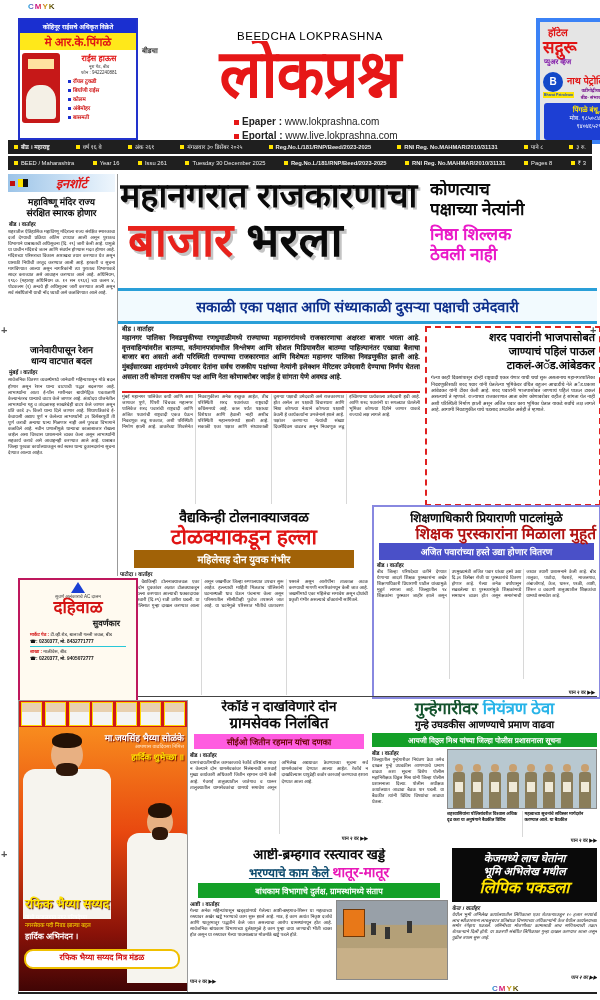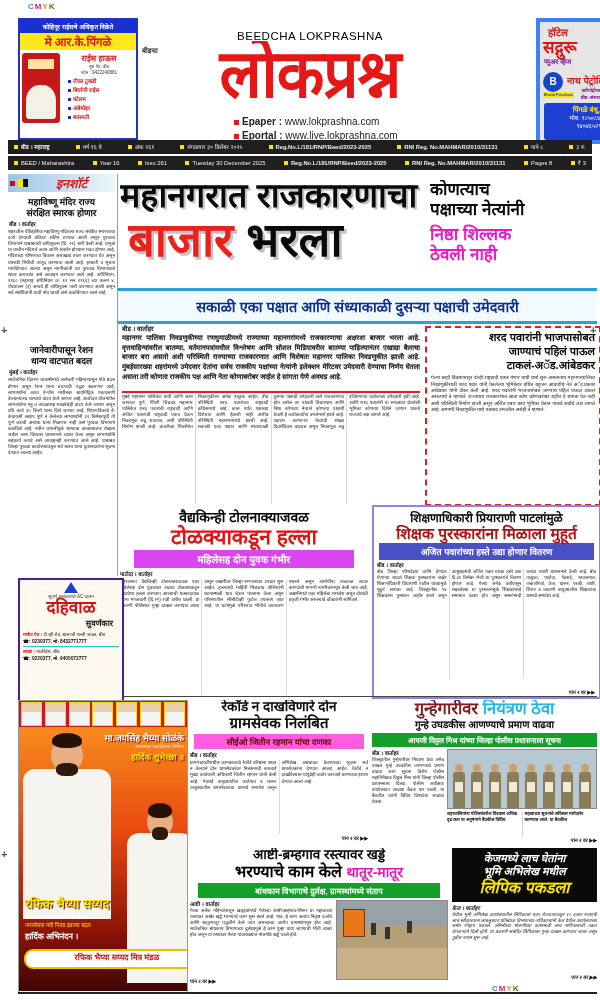--- a/index.html
+++ b/index.html
@@ -51,21 +51,21 @@
   
   .h1a{font-size:34px;font-weight:900;color:#0a0a0a;line-height:1;white-space:nowrap;text-shadow:2px 2px 0 #c4c4c4;}
   .h1b{font-size:47px;font-weight:900;line-height:1;white-space:nowrap;text-shadow:2.5px 2.5px 0 #c4c4c4;}
   .sideblk{font-size:17px;font-weight:900;color:#0a0a0a;line-height:1.15;white-space:nowrap;}
   .sidemag{font-size:17px;font-weight:900;color:#ea1ac8;line-height:1.15;white-space:nowrap;}
   .leadstrip{border-top:3px solid #2a9fd8;border-bottom:3px solid #2a9fd8;background:#f2fafe;color:#0d2f8c;font-size:14.5px;font-weight:900;display:flex;align-items:center;justify-content:center;white-space:nowrap;}
   .intro{font-size:6.8px;font-weight:bold;color:#111;line-height:1.42;border-bottom:2px solid #e02020;padding-bottom:2px;}
   
   .dashbox{border:2px dashed #e02020;padding:3px 4px;}
   .boxt{font-size:11px;font-weight:900;color:#0a0a0a;text-align:right;line-height:1.25;}
-  .blkbar{background:#d946ef;color:#fff;font-size:10px;font-weight:bold;text-align:center;padding:2px 12px;}
+  .blkbar{background:#a16207;color:#fff;font-size:10px;font-weight:bold;text-align:center;padding:2px 12px;}
   .awdbox{border:2px solid #8888e0;padding:2px 3px;background:#fff;}
   .awdstrip{background:#4a50c8;color:#fff;font-size:9px;font-weight:bold;text-align:center;padding:2px 0;margin:1px 2px;}
   .pinkbar{background:#ff5ce0;color:#6a0505;font-size:8.5px;font-weight:900;text-align:center;padding:2px 0;}
   .greenbar{background:#14a028;color:#fff;font-weight:bold;text-align:center;padding:2px 0;}
   .cont{font-size:5px;font-weight:bold;color:#111;}
   
   .photo-police{background:#b8c8d0;border:1px solid #888;display:flex;align-items:flex-end;justify-content:space-around;padding:2px 2px 0 2px;}
   .cop{width:12px;height:36px;background:#8a7d5a;border-radius:3px 3px 0 0;position:relative;}
   .cop:before{content:"";position:absolute;top:-8px;left:2px;width:8px;height:8px;border-radius:50%;background:#c8a070;}
   .cop:after{content:"";position:absolute;top:10px;left:2px;width:8px;height:10px;background:#f0ead8;}
@@ -74,23 +74,23 @@
   .fig{position:absolute;width:5px;height:12px;background:#333;}
   
   .polad{border:1px solid #999;}
   .polstrip{height:26px;background:#d01818;display:flex;align-items:center;justify-content:space-around;padding:0 1px;}
   .mini{width:19px;height:22px;border:1px solid #ffd700;background:linear-gradient(180deg,#e8d0b0 40%,#f4f4f4 41%);}
   .polmain{position:relative;height:264px;background:linear-gradient(180deg,#f88c1e 0%,#e8480f 40%,#8a1208 78%,#400505 100%);overflow:hidden;}
   .head1{width:32px;height:36px;background:#e8b082;border-radius:50%;position:relative;margin:0 auto;}
   .head1:before{content:"";position:absolute;top:-4px;left:1px;right:1px;height:15px;background:#241206;border-radius:50% 50% 40% 40%;}
   .head1:after{content:"";position:absolute;bottom:-3px;left:5px;right:5px;height:13px;background:#30180a;border-radius:40%;}
   .pbody{background:#f6f4ee;border-radius:12px 12px 0 0;margin-top:-4px;}
-  .pill{background:#fff;border:2px solid #f0c000;border-radius:9px;color:#d01212;font-size:8px;font-weight:900;text-align:center;line-height:14px;padding-left:15px;}
-  
-  .dah{border:2px solid #4c1d95;background:#fffaf0;padding:2px 3px;}
+  .pill{background:#fff;border:2px solid #f0c000;border-radius:9px;color:#d01212;font-size:8px;font-weight:900;text-align:center;line-height:14px;}
+  
+  .dah{border:2px solid #be185d;background:#fffaf0;padding:2px 10px;}
   .dahtri{width:0;height:0;border-left:7px solid transparent;border-right:7px solid transparent;border-bottom:11px solid #1a3fd4;margin:0 auto;}
   .dahname{font-size:17px;font-weight:900;color:#d41414;text-align:center;line-height:1.05;}
   .dahsub{font-size:8px;font-weight:bold;color:#111;text-align:right;margin-right:6px;}
   .dahline{font-size:4.6px;color:#222;line-height:1.3;}
   .dahline .lb{color:#d41414;font-weight:bold;}
   .dahphone{font-size:4.8px;font-weight:bold;color:#111;}
   .vline{background:#999;width:1px;}
   .hline{background:#444;height:1px;}
 </style>
 </head>
@@ -220,21 +220,21 @@
   <div class="abs clip" style="left:120px;top:507px;width:248px;height:188px;">
     <div class="ctr b" style="font-size:14px;color:#0a0a0a;">वैद्यकिन्ही टोलनाक्याजवळ</div>
     <div class="ctr b" style="font-size:21px;color:#e01414;line-height:1;">टोळक्याकडून हल्ला</div>
     <div class="blkbar" style="margin:3px 14px 2px 14px;">महिलेसह दोन युवक गंभीर</div>
     <div class="dl">पाटोदा । वार्ताहर</div>
     <div class="tiny just cols3 clip" style="height:116px;margin-top:1px;">शहरालगत वैद्यकिन्ही टोलनाक्याजवळ एका महिलेसह दोन युवकांवर अज्ञात टोळक्याकडून जीवघेणा हल्ला करण्यात आल्याची धक्कादायक घटना मंगळवारी (दि.२९) रात्री उशीरा घडली. या प्रकरणी पोलिसात गुन्हा दाखल करण्यात आला असून जखमींवर जिल्हा रुग्णालयात उपचार सुरू आहेत. हल्ल्याची माहिती मिळताच पोलिसांनी घटनास्थळी धाव घेऊन पंचनामा केला असून परिसरातील सीसीटीव्ही फुटेज तपासले जात आहे. या घटनेमुळे परिसरात भीतीचे वातावरण पसरले असून आरोपींना तात्काळ अटक करण्याची मागणी नागरिकांमधून केली जात आहे. जखमींमध्ये एका महिलेचा समावेश असून दोघांची प्रकृती गंभीर असल्याचे डॉक्टरांनी सांगितले.</div>
   </div>
 
   <div class="abs awdbox clip" style="left:372px;top:505px;width:219px;height:186px;">
     <div class="ctr b" style="font-size:12px;color:#0a0a0a;">शिक्षणाधिकारी प्रियाराणी पाटलांमुळे</div>
-    <div class="ctr b" style="font-size:15.5px;color:#b01212;line-height:1.05;">शिक्षक पुरस्कारांना मिळाला मुहूर्त</div>
+    <div class="ctr b" style="font-size:15.5px;color:#b01212;line-height:1.05;text-align:right;">शिक्षक पुरस्कारांना मिळाला मुहूर्त</div>
     <div class="awdstrip">अजित पवारांच्या हस्ते उद्या होणार वितरण</div>
     <div class="dl">बीड । वार्ताहर</div>
     <div class="tiny just cols3 clip" style="height:110px;font-size:4.5px;">बीड जिल्हा परिषदेच्या वतीने देण्यात येणाऱ्या आदर्श शिक्षक पुरस्कारांना अखेर शिक्षणाधिकारी प्रियाराणी पाटील यांच्यामुळे मुहूर्त लागला आहे. जिल्ह्यातील ९४ शिक्षकांना पुरस्कार जाहीर झाले असून उपमुख्यमंत्री अजित पवार यांच्या हस्ते उद्या दि.३१ डिसेंबर रोजी या पुरस्कारांचे वितरण होणार आहे. गेल्या अनेक वर्षांपासून रखडलेल्या या पुरस्कारांमुळे शिक्षकांमध्ये समाधान व्यक्त होत असून समारंभाची जय्यत तयारी प्रशासनाने केली आहे. बीड तालुका, पाटोदा, गेवराई, माजलगाव, अंबाजोगाई, केज, धारूर, परळी, आष्टी, शिरूर व वडवणी तालुक्यातील शिक्षकांचा यामध्ये समावेश आहे.</div>
     <div class="cont" style="position:absolute;right:4px;bottom:2px;">पान २ वर ▶▶</div>
   </div>
 
   <div class="abs hline" style="left:18px;top:696px;width:579px;"></div>
 
   <div class="abs dah clip" style="left:18px;top:578px;width:96px;height:116px;">
     <div class="dahtri"></div>
@@ -284,21 +284,21 @@
     <div class="ctr b" style="font-size:13.5px;color:#0a0a0a;line-height:1.1;">रेकॉर्ड न दाखविणारे दोन</div>
     <div class="ctr b" style="font-size:15px;color:#0a0a0a;line-height:1.1;">ग्रामसेवक निलंबित</div>
     <div class="pinkbar" style="margin:3px 4px 2px 4px;">सीईओ जितीन रहमान यांचा दणका</div>
     <div class="dl">बीड । वार्ताहर</div>
     <div class="tiny just cols2 clip" style="height:74px;margin-top:1px;">ग्रामपंचायतीमधील कामकाजाचे रेकॉर्ड वरिष्ठांना सादर न केल्याने दोन ग्रामसेवकांवर निलंबनाची कारवाई मुख्य कार्यकारी अधिकारी जितीन रहमान यांनी केली आहे. गेवराई तालुक्यातील जातेगाव व धारूर तालुक्यातील ग्रामसेवकांचा यामध्ये समावेश असून अभिलेख अद्ययावत ठेवण्याच्या सूचना सर्व ग्रामसेवकांना देण्यात आल्या आहेत. रेकॉर्ड न दाखविल्यास यापुढेही कठोर कारवाई करण्याचा इशारा देण्यात आला आहे.</div>
     <div class="cont" style="text-align:right;margin-top:1px;">पान २ वर ▶▶</div>
   </div>
 
   <div class="abs clip" style="left:372px;top:700px;width:225px;height:144px;">
     <div class="ctr" style="line-height:1;white-space:nowrap;">
-      <span class="b" style="font-size:16.5px;color:#7f1d1d;">गुन्हेगारीवर </span><span class="b" style="font-size:16.5px;color:#28b4e8;">नियंत्रण ठेवा</span>
+      <span class="b" style="font-size:16.5px;color:#14532d;">गुन्हेगारीवर </span><span class="b" style="font-size:16.5px;color:#28b4e8;">नियंत्रण ठेवा</span>
     </div>
     <div class="ctr b" style="font-size:10px;color:#0a0a0a;">गुन्हे उघडकीस आणण्याचे प्रमाण वाढवा</div>
     <div class="greenbar" style="font-size:7.3px;margin:2px 0;">आयजी विठ्ठल मिश्र यांच्या जिल्हा पोलीस प्रशासनाला सूचना</div>
     <div style="display:flex;gap:3px;">
       <div style="width:72px;">
         <div class="dl">बीड । वार्ताहर</div>
         <div class="tiny just clip" style="height:84px;font-size:4.5px;">जिल्ह्यातील गुन्हेगारीवर नियंत्रण ठेवा तसेच दाखल गुन्हे उघडकीस आणण्याचे प्रमाण वाढवा अशा सूचना विशेष पोलीस महानिरीक्षक विठ्ठल मिश्र यांनी जिल्हा पोलीस प्रशासनाला दिल्या. पोलीस अधीक्षक कार्यालयात आढावा बैठक पार पडली. या बैठकीत त्यांनी विविध विषयांचा आढावा घेतला.</div>
       </div>
       <div style="flex:1;">
         <div class="photo-police" style="height:56px;">
@@ -316,21 +316,21 @@
           <div class="b" style="font-size:4.5px;color:#111;line-height:1.3;">महत्वाच्या सूचनांचे सविस्तर मार्गदर्शन करण्यात आले. या बैठकीत</div>
         </div>
         <div class="cont" style="text-align:right;">पान २ वर ▶▶</div>
       </div>
     </div>
   </div>
 
   <div class="abs clip" style="left:190px;top:848px;width:258px;height:140px;">
     <div class="ctr b" style="font-size:13.5px;color:#0a0a0a;line-height:1.1;">आष्टी-ब्रम्हगाव रस्त्यावर खड्डे</div>
     <div class="ctr" style="line-height:1.15;white-space:nowrap;">
-      <span class="b" style="font-size:16px;color:#000000;">भरण्याचे काम केले </span><span class="b" style="font-size:14px;color:#e818b8;">थातूर-मातूर</span>
+      <span class="b" style="font-size:12px;color:#0c4a6e;text-decoration:underline;">भरण्याचे काम केले </span><span class="b" style="font-size:14px;color:#e818b8;">थातूर-मातूर</span>
     </div>
     <div class="greenbar" style="font-size:8px;margin:2px 8px;">बांधकाम विभागाचे दुर्लक्ष, ग्रामस्थांमध्ये संताप</div>
     <div style="display:flex;gap:4px;">
       <div style="width:142px;">
         <div class="dl">आष्टी । वार्ताहर</div>
         <div class="tiny just clip" style="height:70px;">गेल्या अनेक महिन्यांपासून खड्ड्यांमध्ये गेलेल्या आष्टी-ब्रम्हगाव-शिरूर या महत्वाच्या रस्त्यावर अखेर खड्डे भरण्याचे काम सुरू झाले आहे. मात्र, हे काम अत्यंत निकृष्ट दर्जाचे आणि थातूरमातूर पद्धतीने केले जात असल्याचा आरोप ग्रामस्थांमधून होत आहे. सार्वजनिक बांधकाम विभागाच्या दुर्लक्षामुळे हे काम पुन्हा वाया जाण्याची भीती व्यक्त होत असून या रस्त्यावर गेल्या पावसाळ्यात मोठमोठे खड्डे पडले होते.</div>
         <div class="cont">पान २ वर ▶▶</div>
       </div>
       <div class="photo-road" style="flex:1;height:78px;">
         <div class="truck"></div>

